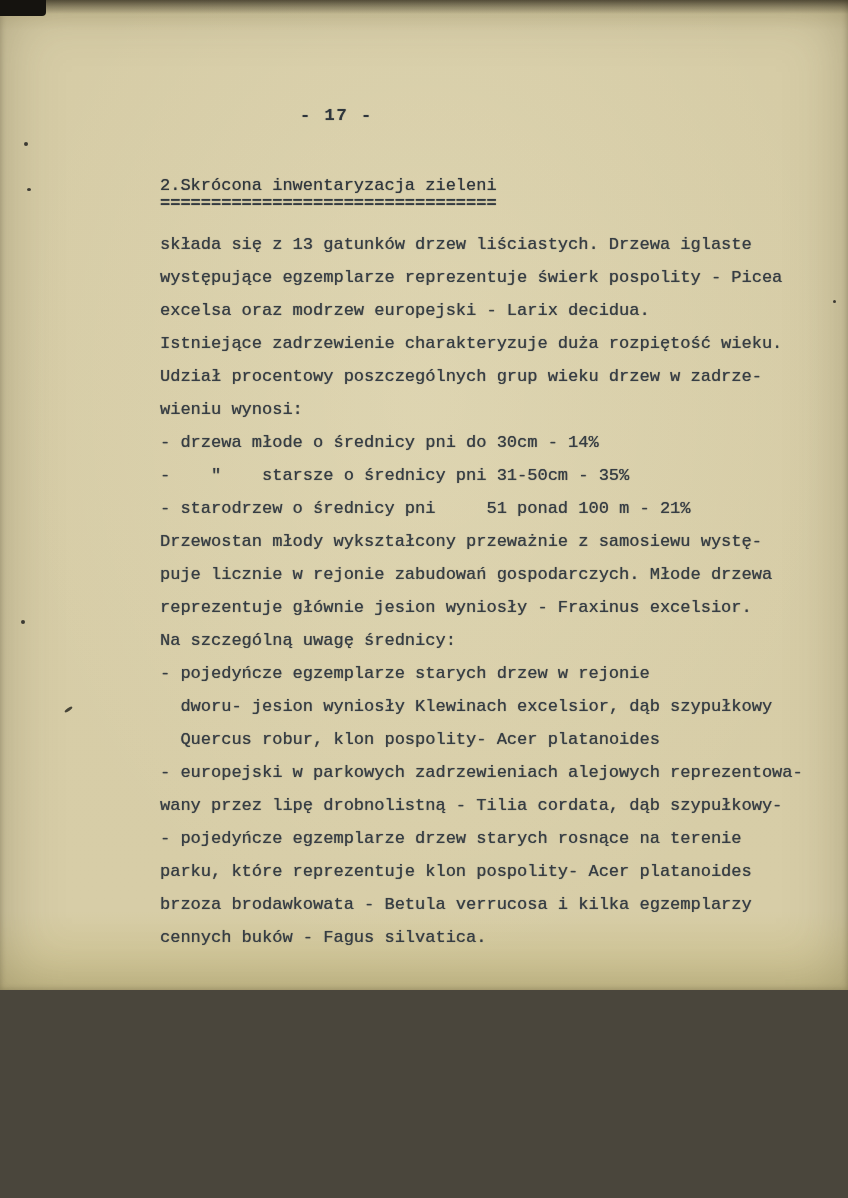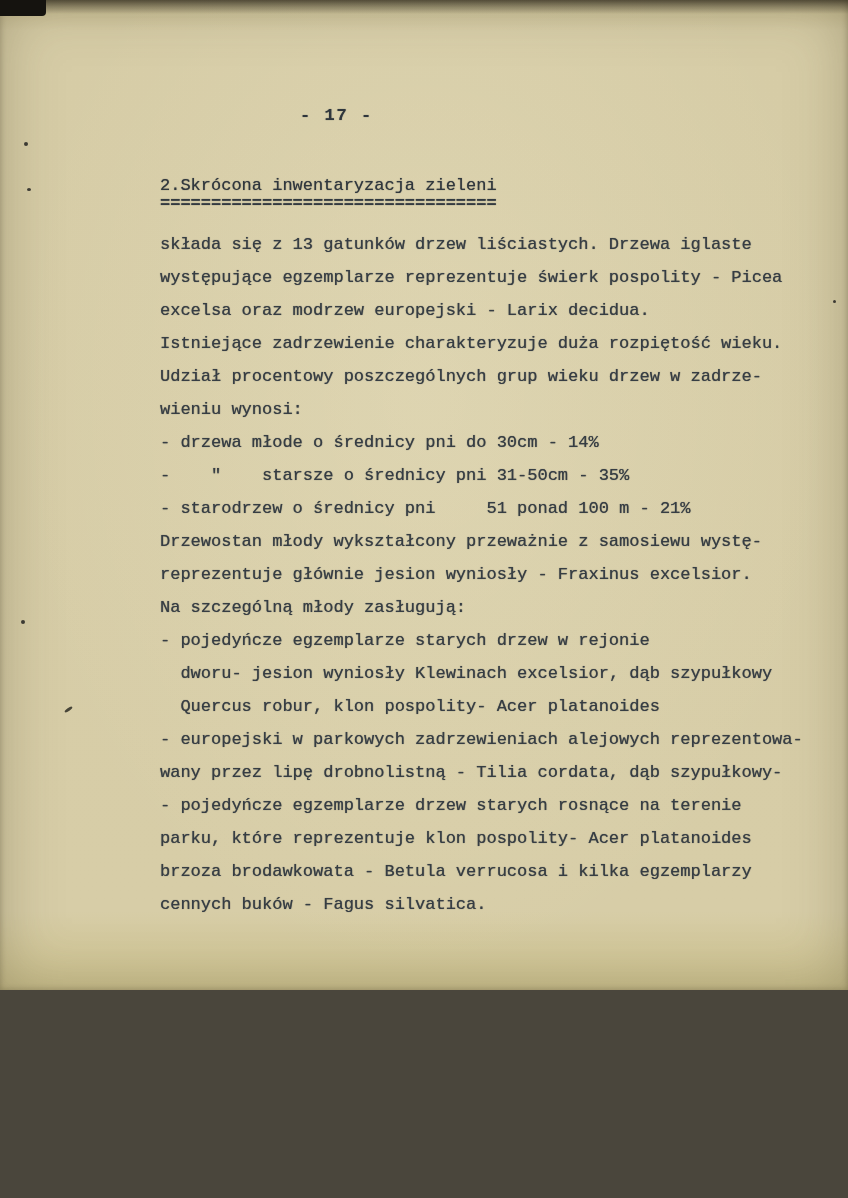--- a/index.html
+++ b/index.html
@@ -116,22 +116,23 @@
       <div class="tline">składa się z 13 gatunków drzew liściastych. Drzewa iglaste</div>
       <div class="tline">występujące egzemplarze reprezentuje świerk pospolity - Picea</div>
       <div class="tline">excelsa oraz modrzew europejski - Larix decidua.</div>
       <div class="tline">Istniejące zadrzewienie charakteryzuje duża rozpiętość wieku.</div>
       <div class="tline">Udział procentowy poszczególnych grup wieku drzew w zadrze-</div>
       <div class="tline">wieniu wynosi:</div>
       <div class="tline">- drzewa młode o średnicy pni do 30cm - 14%</div>
       <div class="tline">-    "    starsze o średnicy pni 31-50cm - 35%</div>
       <div class="tline">- starodrzew o średnicy pni     51 ponad 100 m - 21%</div>
       <div class="tline">Drzewostan młody wykształcony przeważnie z samosiewu wystę-</div>
+      <div class="tline">puje licznie w rejonie zabudowań gospodarczych. Młode drzewa</div>
       <div class="tline">reprezentuje głównie jesion wyniosły - Fraxinus excelsior.</div>
-      <div class="tline">Na szczególną młody zasługują:</div>
+      <div class="tline">Na szczególną uwagę średnicy:</div>
       <div class="tline">- pojedyńcze egzemplarze starych drzew w rejonie</div>
       <div class="tline">  dworu- jesion wyniosły Klewinach excelsior, dąb szypułkowy</div>
       <div class="tline">  Quercus robur, klon pospolity- Acer platanoides</div>
       <div class="tline">- europejski w parkowych zadrzewieniach alejowych reprezentowa-</div>
       <div class="tline">wany przez lipę drobnolistną - Tilia cordata, dąb szypułkowy-</div>
       <div class="tline">- pojedyńcze egzemplarze drzew starych rosnące na terenie</div>
       <div class="tline">parku, które reprezentuje klon pospolity- Acer platanoides</div>
       <div class="tline">brzoza brodawkowata - Betula verrucosa i kilka egzemplarzy</div>
       <div class="tline">cennych buków - Fagus silvatica.</div>
     </div>

